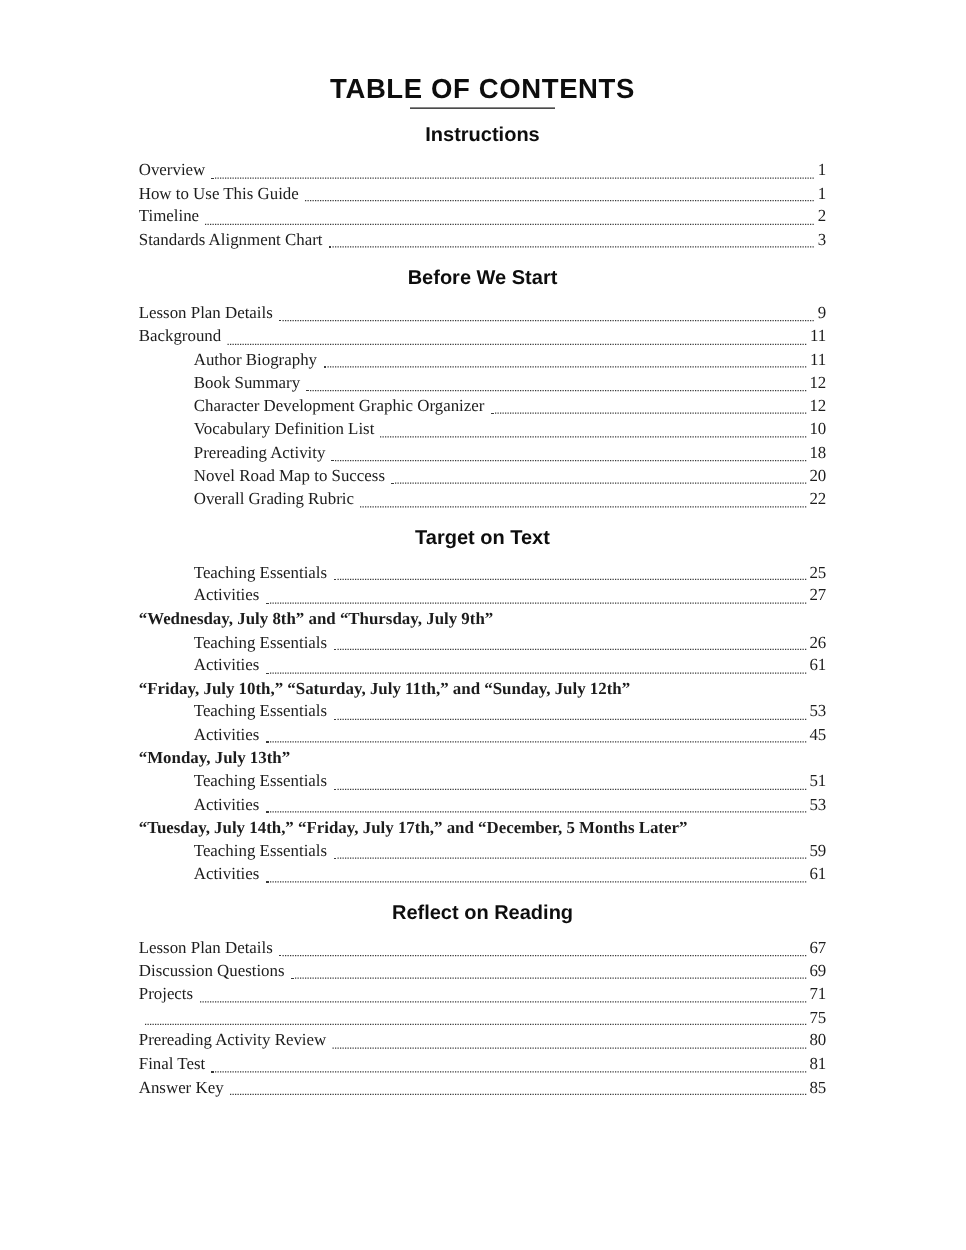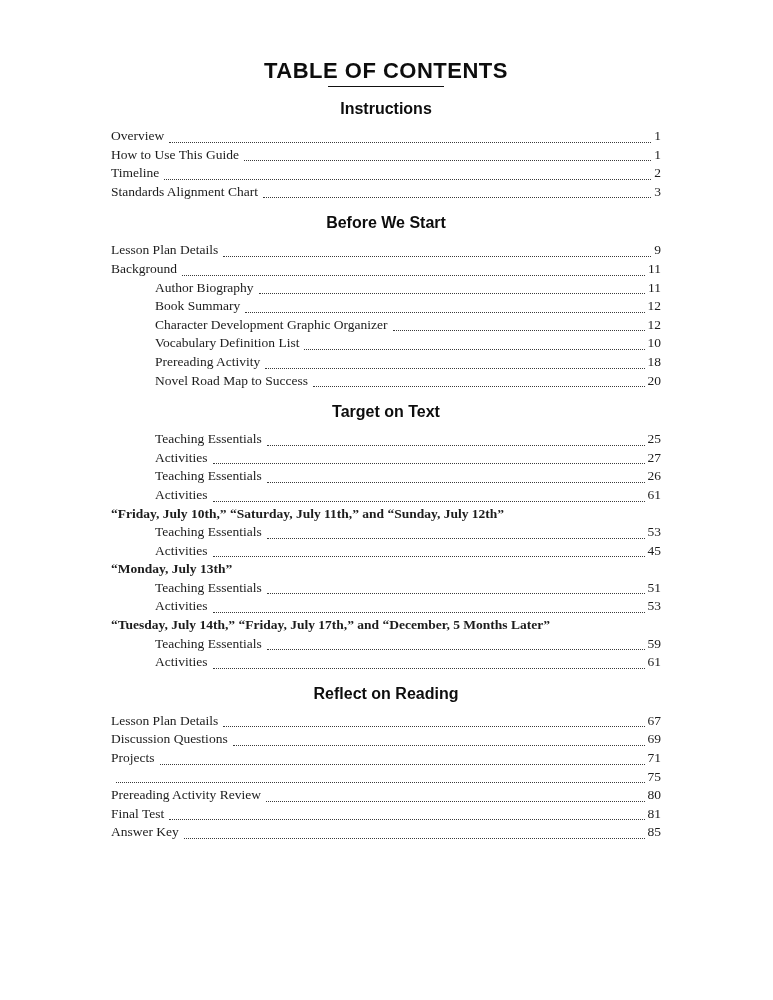--- a/index.html
+++ b/index.html
@@ -120,30 +120,38 @@
       <div class="row indent">
         <span class="label">Prereading Activity</span>
         <span class="leader"></span>
         <span class="pagenum">18</span>
       </div>
       <div class="row indent">
         <span class="label">Novel Road Map to Success</span>
         <span class="leader"></span>
         <span class="pagenum">20</span>
       </div>
+      <div class="row indent">
+        <span class="label">Overall Grading Rubric</span>
+        <span class="leader"></span>
+        <span class="pagenum">22</span>
+      </div>
       <div class="section-heading">Target on Text</div>
       <div class="row indent">
         <span class="label">Teaching Essentials</span>
         <span class="leader"></span>
         <span class="pagenum">25</span>
       </div>
       <div class="row indent">
         <span class="label">Activities</span>
         <span class="leader"></span>
         <span class="pagenum">27</span>
+      </div>
+      <div class="row bold">
+        <span class="label">“Wednesday, July 8th” and “Thursday, July 9th”</span>
       </div>
       <div class="row indent">
         <span class="label">Teaching Essentials</span>
         <span class="leader"></span>
         <span class="pagenum">26</span>
       </div>
       <div class="row indent">
         <span class="label">Activities</span>
         <span class="leader"></span>
         <span class="pagenum">61</span>

